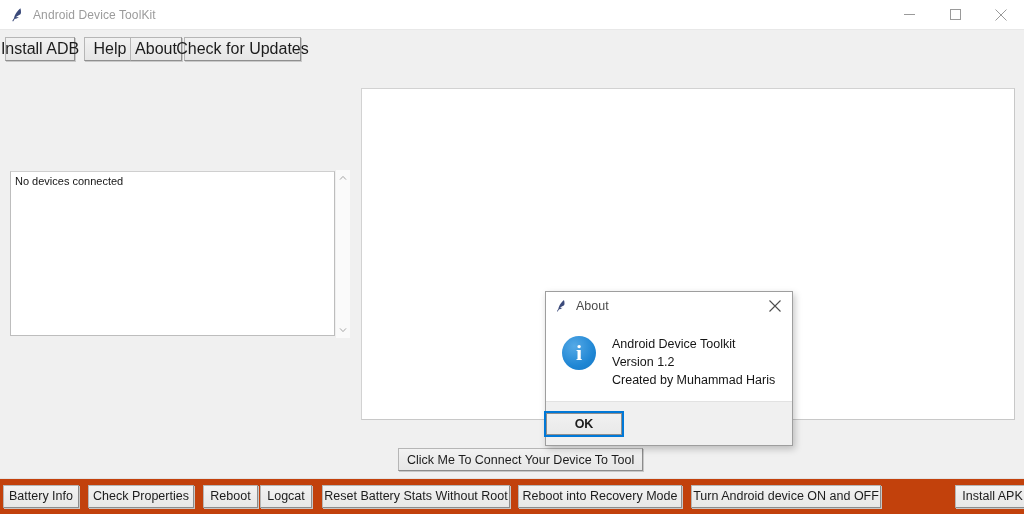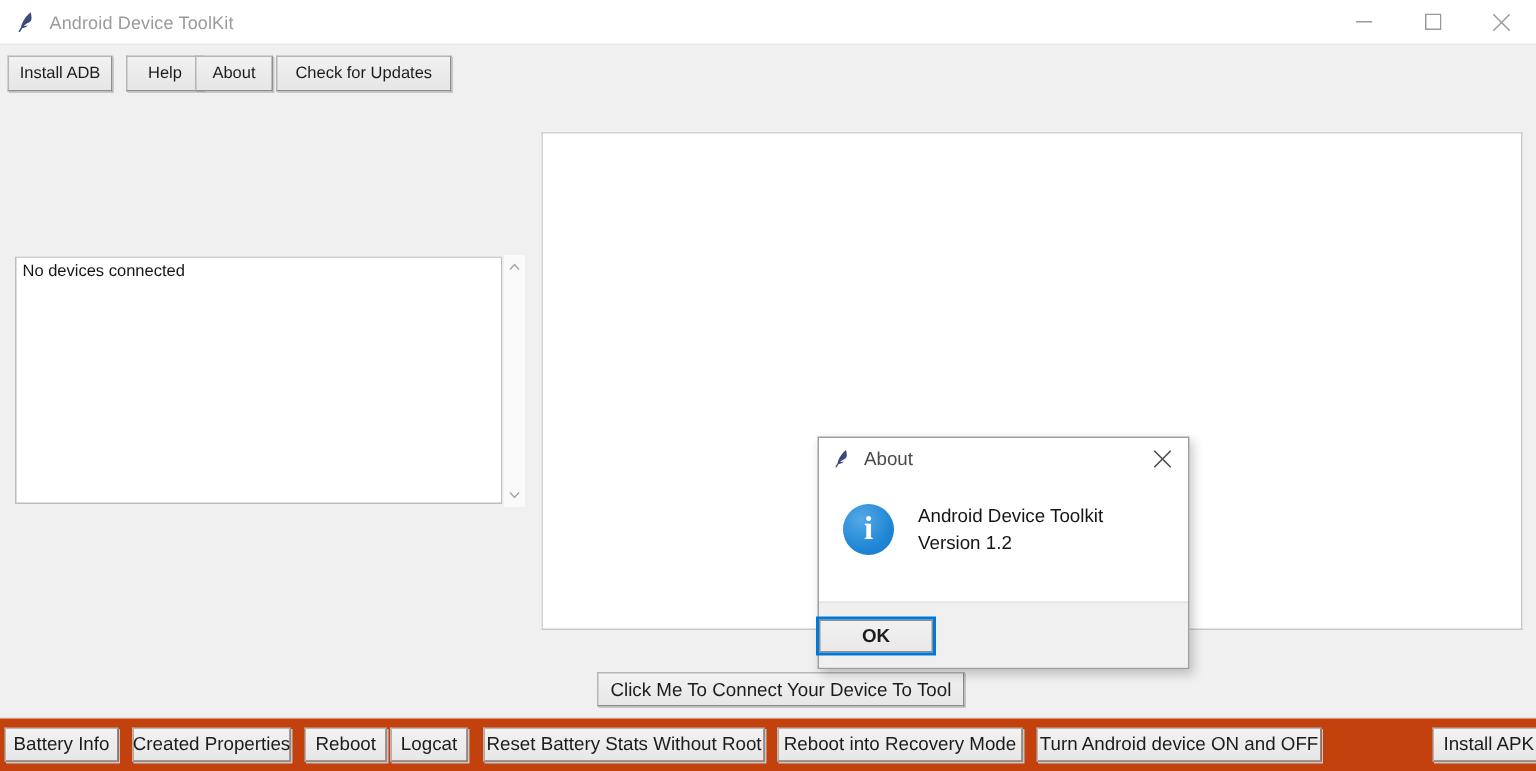--- a/index.html
+++ b/index.html
@@ -76,21 +76,21 @@
     position: absolute;
     top: 8px;
     height: 24px;
     box-sizing: border-box;
     background: linear-gradient(to bottom, #f2f2f2 0%, #ebebeb 50%, #e6e6e6 100%);
     border: 1px solid #b6b6b6;
     border-right-color: #8f8f8f;
     border-bottom-color: #8f8f8f;
     box-shadow: 1px 1px 0 #c9c9c9;
     color: #1c1c1c;
-    font-size: 11px;
+    font-size: 16px;
     font-family: "Liberation Sans", sans-serif;
     display: flex;
     align-items: center;
     justify-content: center;
     padding: 0 25px;
     white-space: nowrap;
     line-height: 1;
   }
 
   
@@ -369,21 +369,21 @@
     </div>
   </div>
 
   <div class="output-panel"></div>
 
   <div class="connect-btn">Click Me To Connect Your Device To Tool</div>
 
   <div class="bottom-divider"></div>
   <div class="toolbar-bottom">
     <div class="bbtn" style="left:3px;width:76px;">Battery Info</div>
-    <div class="bbtn" style="left:88px;width:106px;">Created Properties</div>
+    <div class="bbtn" style="left:88px;width:106px;">Check Properties</div>
     <div class="bbtn" style="left:203px;width:55px;">Reboot</div>
     <div class="bbtn" style="left:260px;width:52px;">Logcat</div>
     <div class="bbtn" style="left:322px;width:188px;">Reset Battery Stats Without Root</div>
     <div class="bbtn" style="left:691px;width:190px;">Turn Android device ON and OFF</div>
     <div class="bbtn" style="left:518px;width:164px;">Reboot into Recovery Mode</div>
     <div class="bbtn" style="left:955px;width:75px;">Install APK</div>
   </div>
 
   <div class="about-dialog">
     <div class="about-titlebar">
@@ -397,20 +397,21 @@
           </svg>
       </div>
     </div>
     <div class="about-body">
       <div class="info-icon">
         <div class="i-glyph">i</div>
       </div>
       <div class="about-lines">
         <div>Android Device Toolkit</div>
         <div>Version 1.2</div>
+        <div>Created by Muhammad Haris</div>
       </div>
     </div>
     <div class="about-footer">
       <div class="ok-button">OK</div>
     </div>
   </div>
 
 </div>
 
 </body></html>

